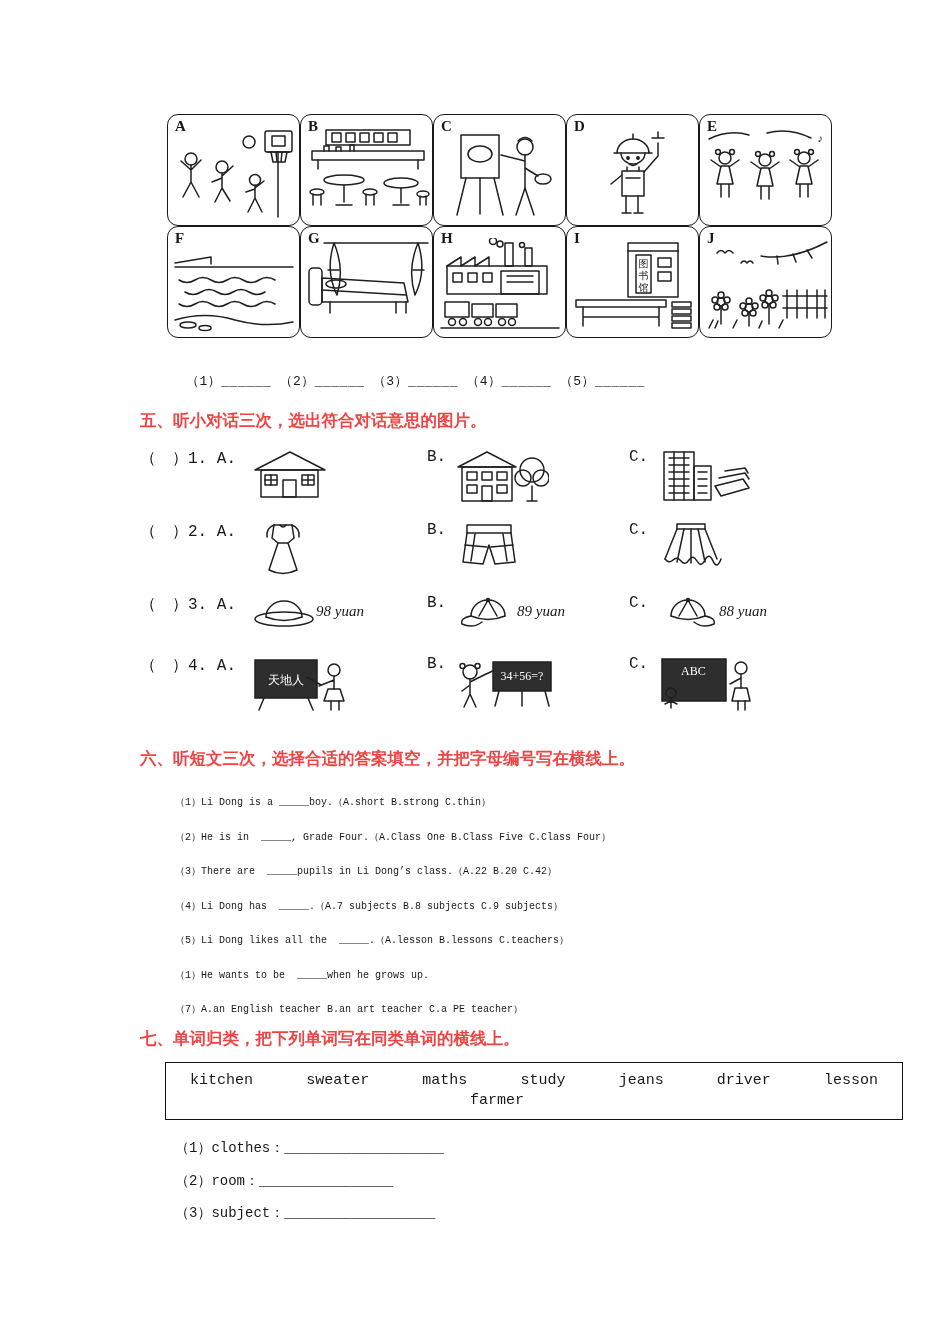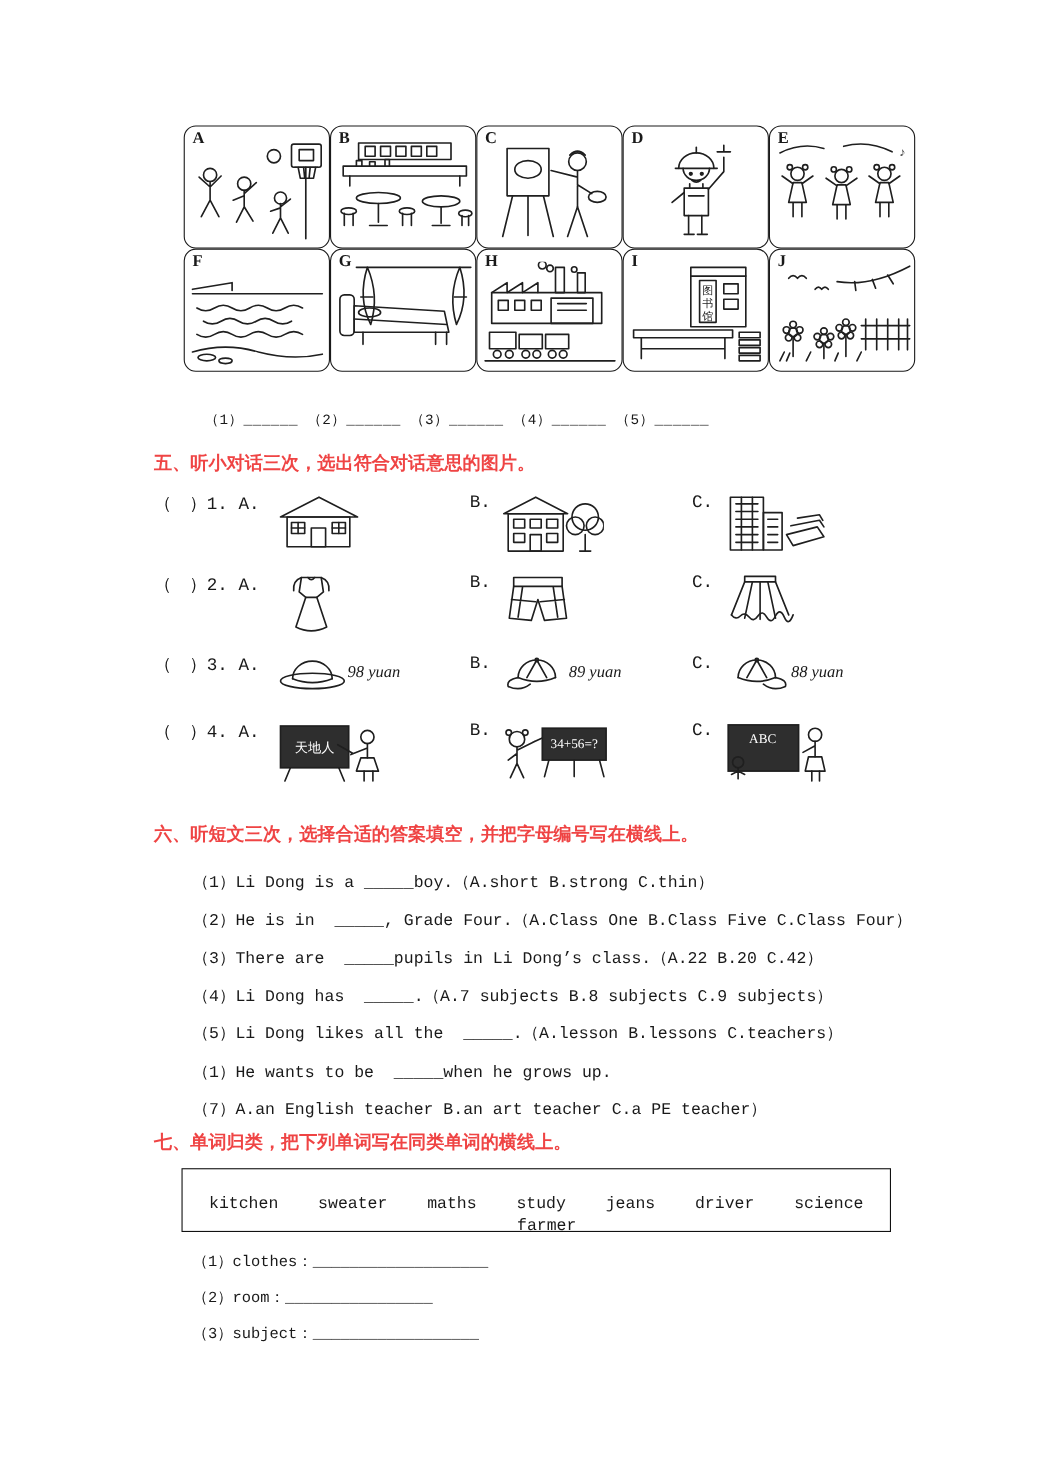--- a/index.html
+++ b/index.html
@@ -32,23 +32,23 @@
   .slot.sa{width:175px}
   .slot.sb{width:172px}
   .slot.sc{flex:1}
   .caption{font-family:"Liberation Serif",serif;font-style:italic;font-size:15px;white-space:pre}
   .r1{height:64px;margin-bottom:9px}
   .r2{height:64px;margin-bottom:9px}
   .r3{height:44px;margin-bottom:17px}
   .r4{height:62px}
 
   .s6-items{margin-top:16px;padding-left:35px}
-  .s6-items p{font-size:15px;line-height:34.5px;white-space:pre}
-
-  .word-box{margin:12px 0 4px 25px;width:645px;height:58px;border:1.5px solid #111;padding:23px 24px 0;font-size:15px}
+  .s6-items p{font-size:10px;line-height:34.5px;white-space:pre}
+
+  .word-box{margin:12px 0 4px 25px;width:738px;height:58px;border:1.5px solid #111;padding:9px 24px 0;font-size:15px}
   .word-line1{display:flex;justify-content:space-between}
   .word-line2{padding-left:280px;margin-top:3px}
   .s7-items{margin-top:12px;padding-left:35px}
   .s7-items p{font-size:14px;line-height:32.5px;white-space:pre}
 </style>
 </head>
 <body>
 
 <div class="page">
 
@@ -484,21 +484,21 @@
   <section class="sec" id="sec7">
     <div class="sec-title">七、单词归类，把下列单词写在同类单词的横线上。</div>
     <div class="word-box">
       <div class="word-line1">
         <span>kitchen</span>
         <span>sweater</span>
         <span>maths</span>
         <span>study</span>
         <span>jeans</span>
         <span>driver</span>
-        <span>science</span>
+        <span>lesson</span>
       </div>
       <div class="word-line2">
         <span>farmer</span>
       </div>
     </div>
     <div class="s7-items">
       <p><span>（1）clothes：</span><span>___________________</span></p>
       <p><span>（2）room：</span><span>________________</span></p>
       <p><span>（3）subject：</span><span>__________________</span></p>
     </div>

